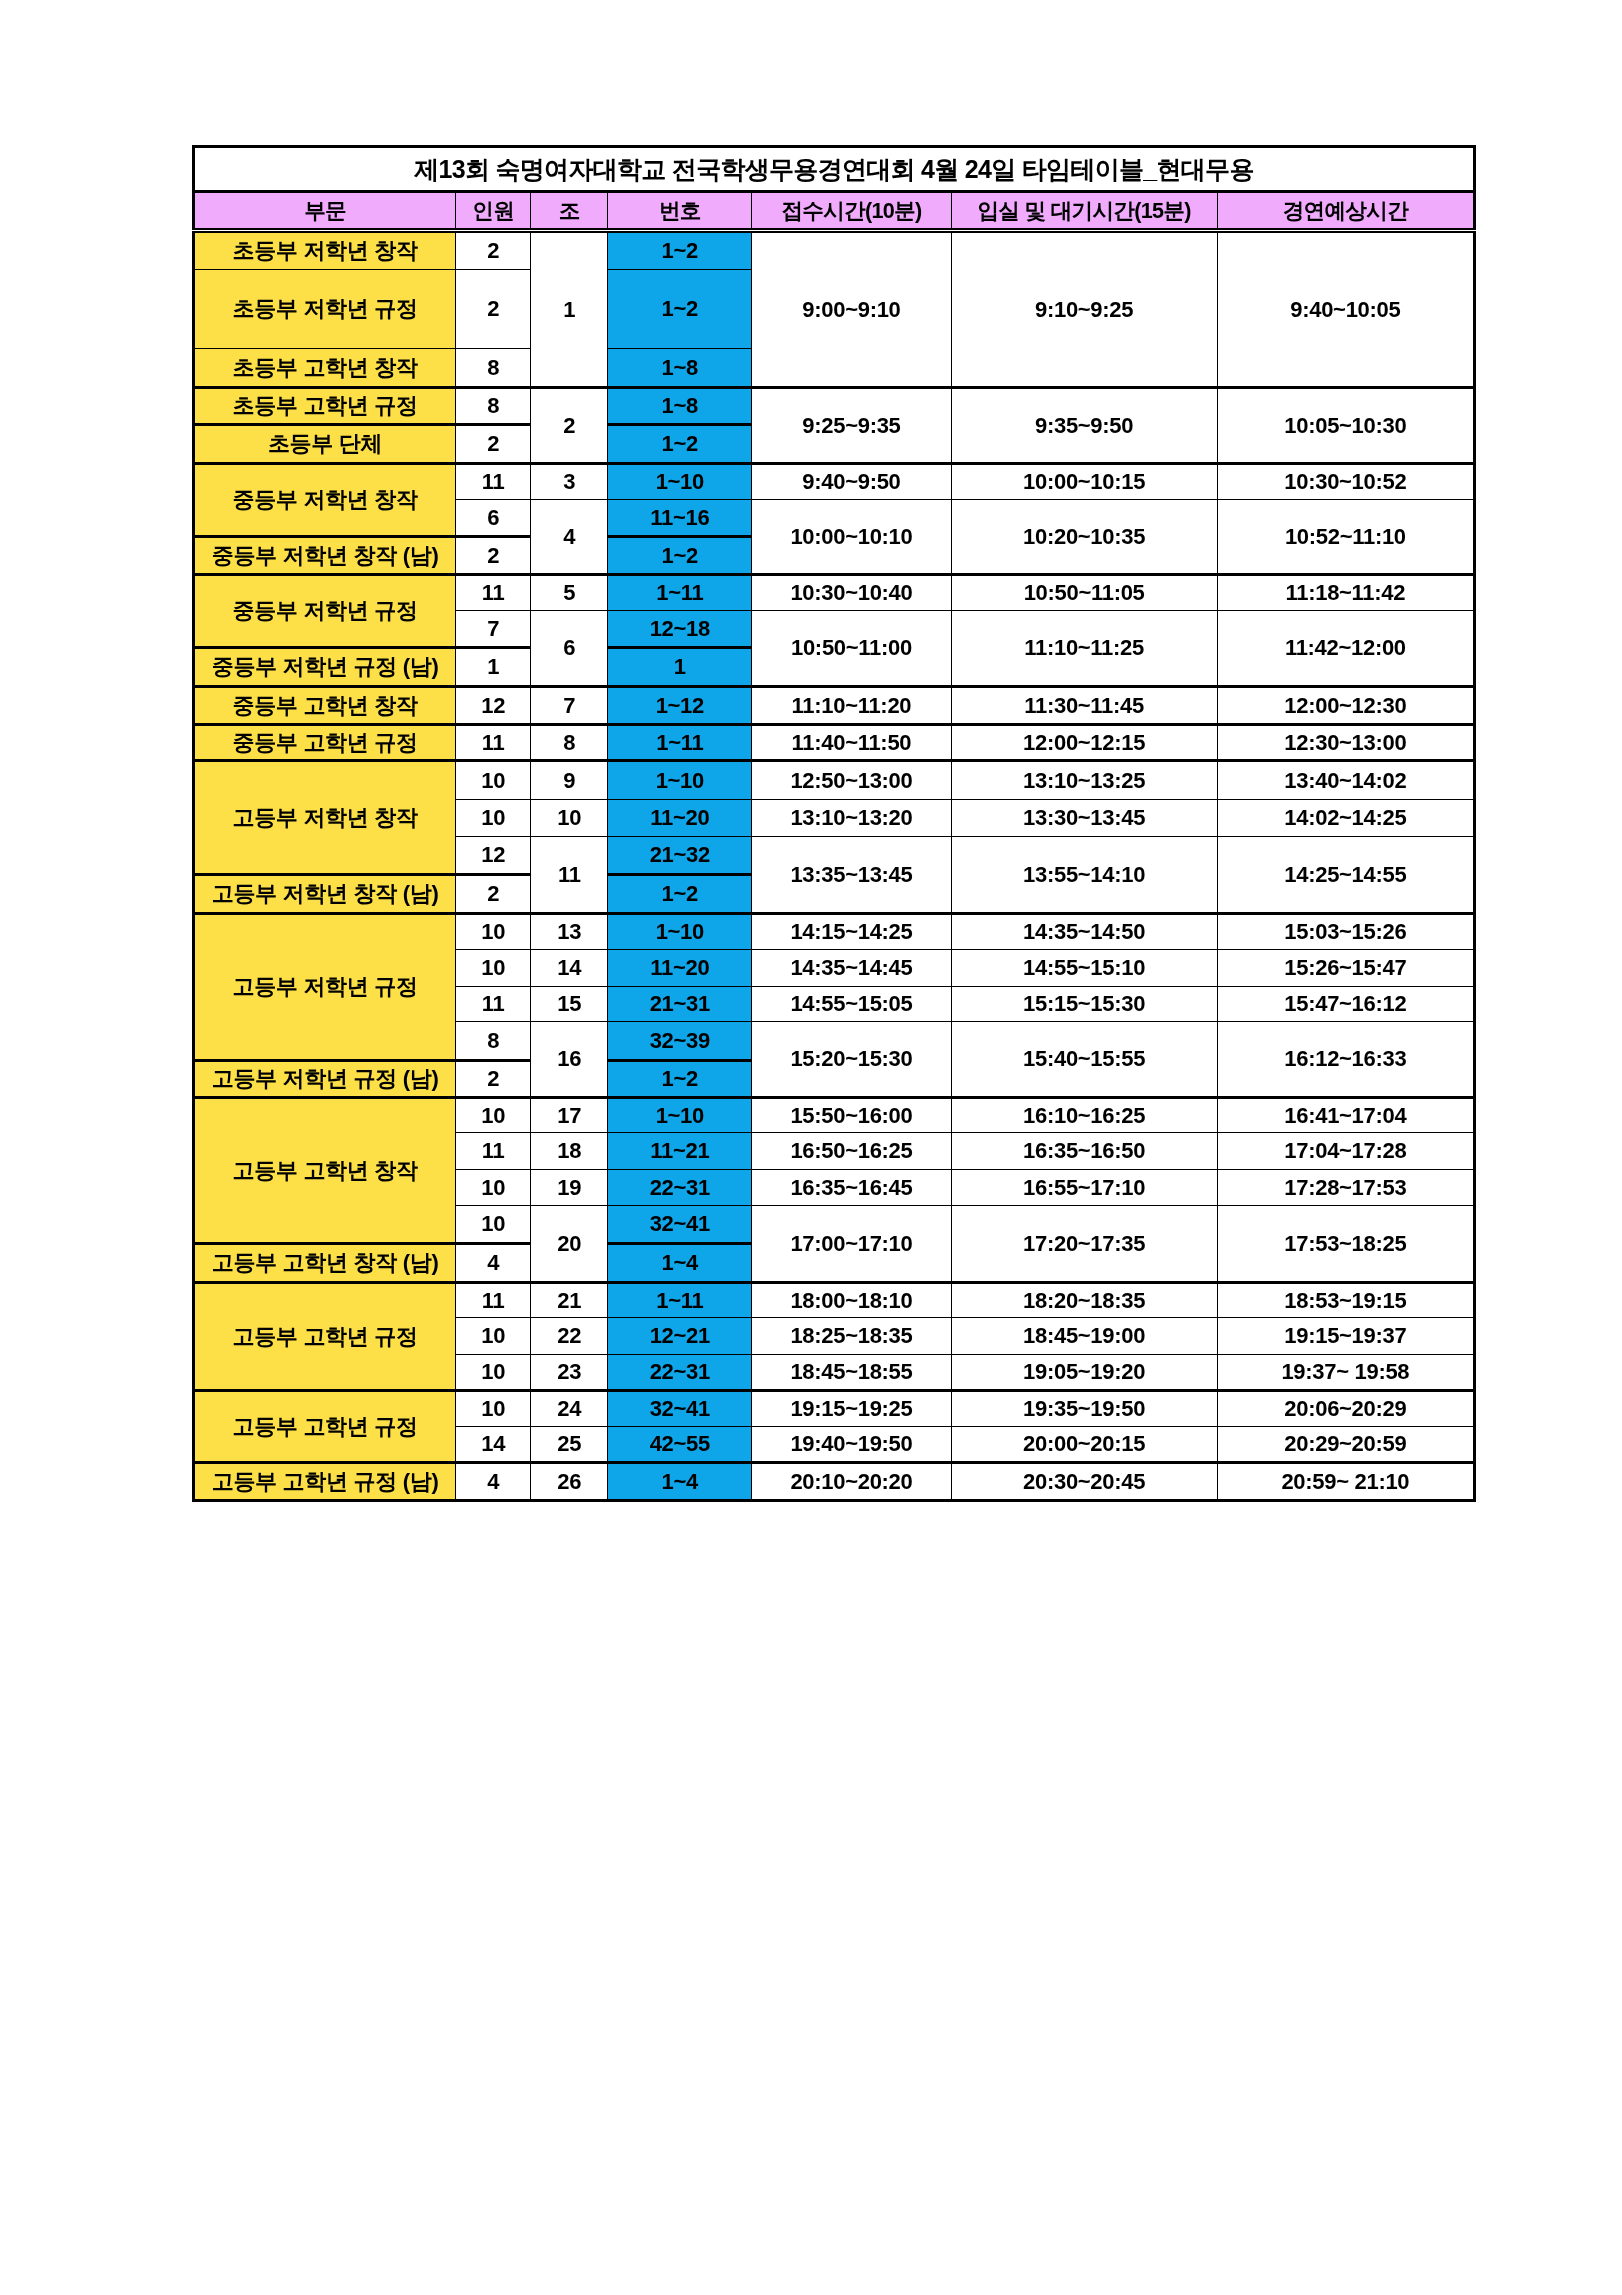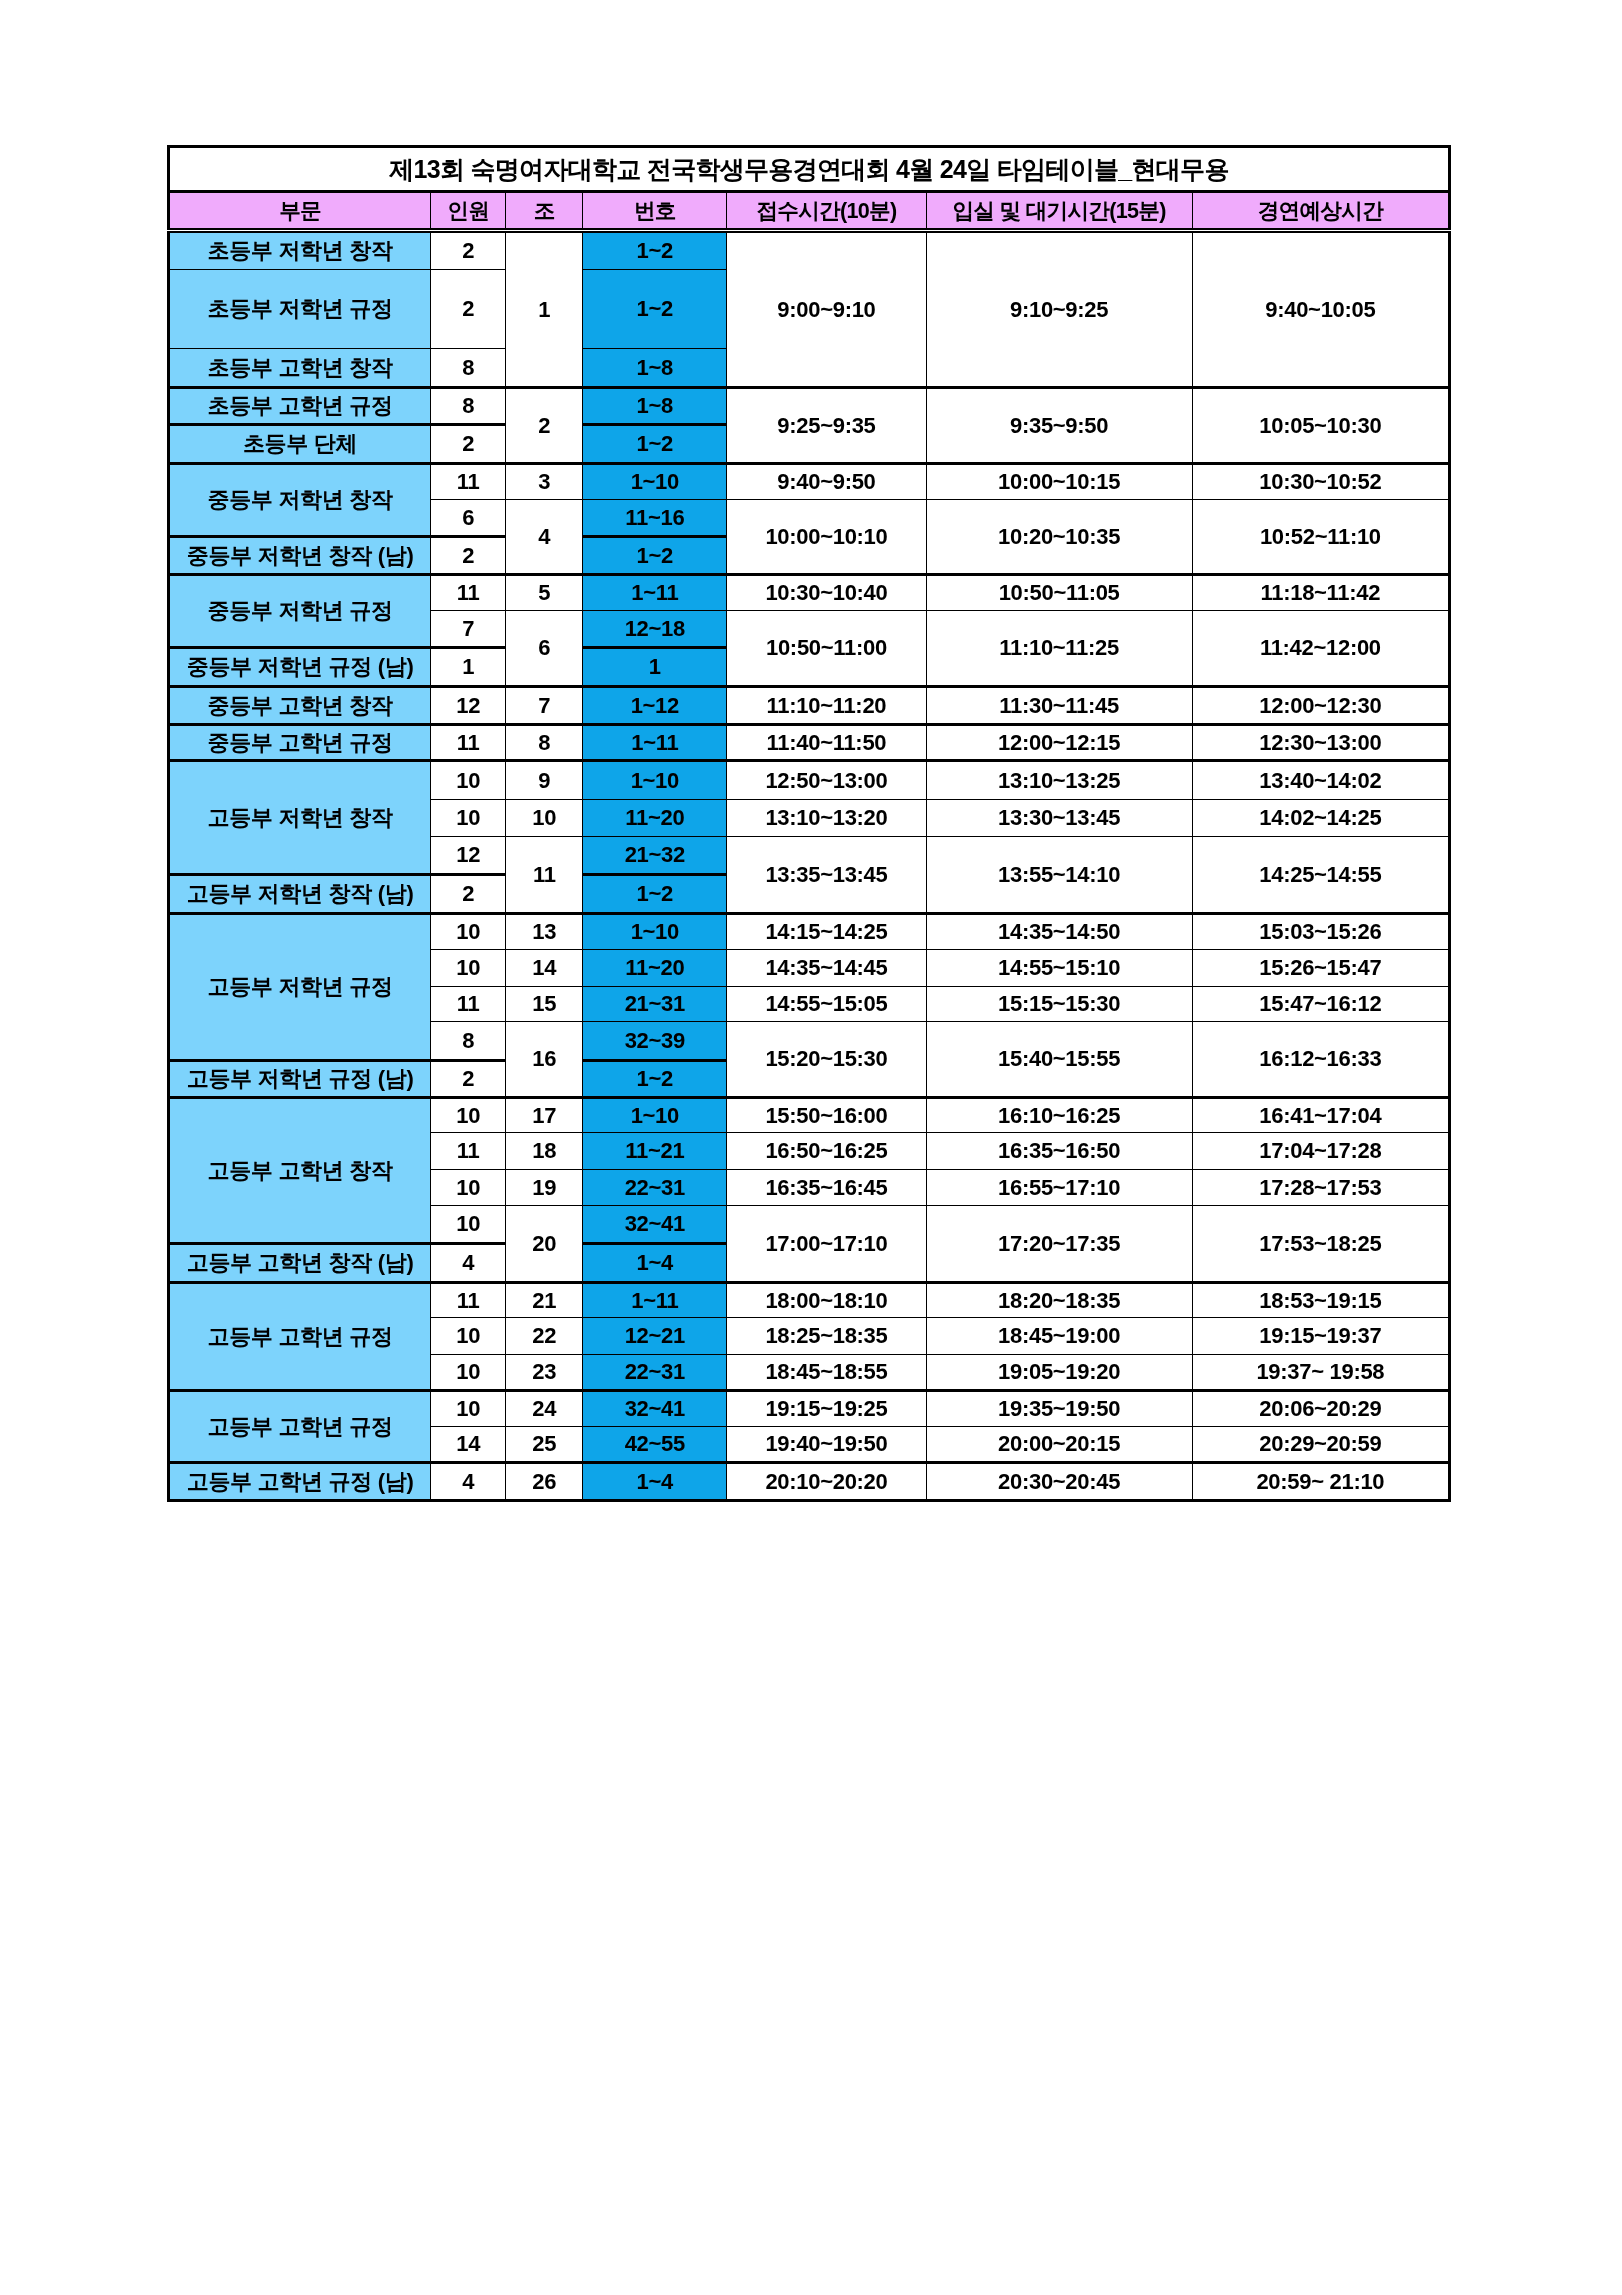--- a/index.html
+++ b/index.html
@@ -1,39 +1,39 @@
 <!DOCTYPE html>
 <html style="font-size:10.5px"><head>
 <meta charset="utf-8">
 <style>
   html,body{margin:0;padding:0;}
   body{
     width:1623px;height:2295px;background:#ffffff;position:relative;
     font-family:"Liberation Sans","DejaVu Sans",sans-serif;
     -webkit-font-smoothing:antialiased;
   }
-  .sheet{position:absolute;left:167px;top:145px;}
+  .sheet{position:absolute;left:192px;top:145px;}
   table{
     border-collapse:collapse;table-layout:fixed;width:1284px;
     border:3.9px solid #000;
   }
   td,th{
     border:1.3px solid #000;text-align:center;vertical-align:middle;
     font-weight:bold;color:#000;padding:0 2.6px;overflow:hidden;white-space:nowrap;
   }
   .title-cell{
     background:#ffffff;font-size:25px;height:42px;
     border-bottom:3.3px solid #000;letter-spacing:-0.7px;
   }
   th{
     background:#f0abfc;font-size:21.6px;height:35px;
     border-bottom:5.2px double #000;letter-spacing:-0.7px;
   }
   td{font-size:22px;letter-spacing:-0.3px;}
-  .bg-category{background:#7dd3fc;margin-left:8px;}
+  .bg-category{background:#fde047;margin-left:8px;}
   .bg-number{background:#0ea5e9;margin-left:44px;}
   td.thick{border-bottom-width:3.3px;}
   tr.section-end > td{border-bottom-width:3.3px;}
 </style>
 </head>
 <body>
 
 <div class="sheet">
   <table>
     <colgroup>

